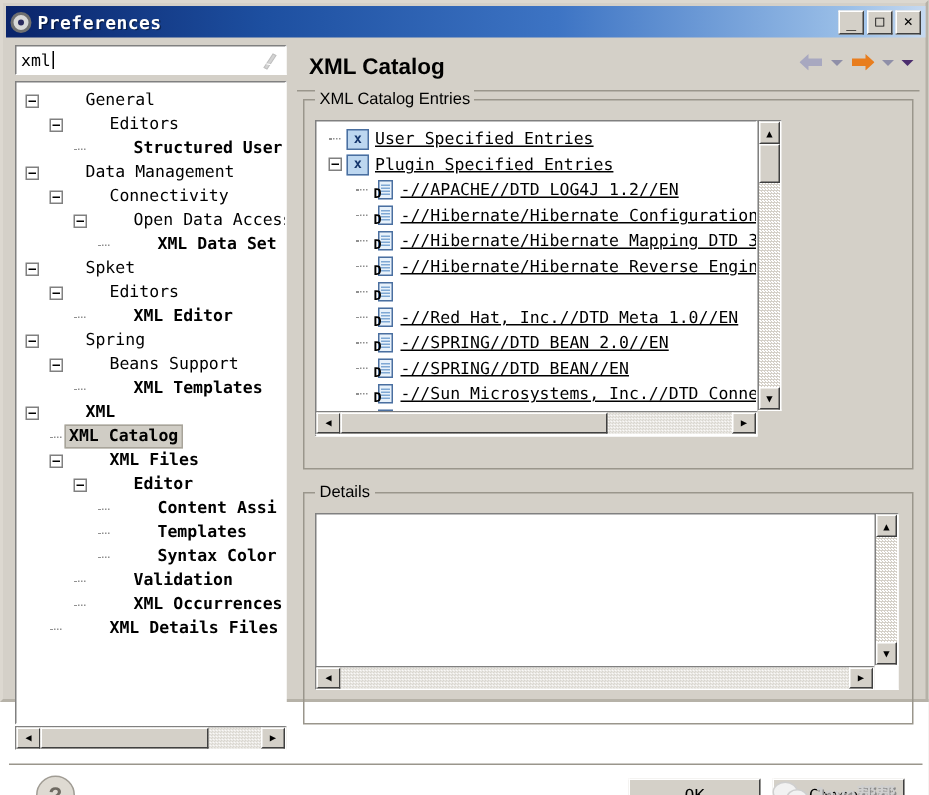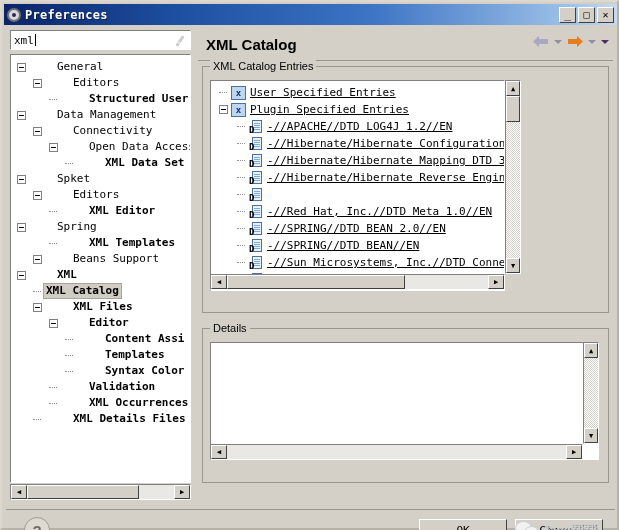--- a/index.html
+++ b/index.html
@@ -9,21 +9,21 @@
   body {
     width: 619px; height: 530px;
     font-family: "DejaVu Sans Mono", monospace;
     font-size: 11px;
     overflow: hidden;
     -webkit-font-smoothing: none;
   }
   .window {
     position: absolute;
     left: 0; top: 0;
-    width: 619px; height: 530px;
+    width: 619px; height: 468px;
     box-sizing: border-box;
     background: #d4d0c8;
     border: 2px solid #b6b2a8;
     border-top-color: #dcd8d0;
     border-left-color: #dcd8d0;
   }
 
   
   .titlebar {
     position: absolute;
@@ -551,29 +551,29 @@
             <div class="trow match">
               <div class="indent" style="width: 38px;"></div>
               <div class="dots"></div>
               <span class="tlabel">XML Editor</span>
             </div>
             <div class="trow">
               <div class="indent" style="width: 6px;"></div>
               <div class="expander"></div>
               <span class="tlabel">Spring</span>
             </div>
-            <div class="trow match">
-              <div class="indent" style="width: 38px;"></div>
-              <div class="dots"></div>
-              <span class="tlabel">XML Templates</span>
-            </div>
             <div class="trow">
               <div class="indent" style="width: 22px;"></div>
               <div class="expander"></div>
               <span class="tlabel">Beans Support</span>
+            </div>
+            <div class="trow match">
+              <div class="indent" style="width: 38px;"></div>
+              <div class="dots"></div>
+              <span class="tlabel">XML Templates</span>
             </div>
             <div class="trow match">
               <div class="indent" style="width: 6px;"></div>
               <div class="expander"></div>
               <span class="tlabel">XML</span>
             </div>
             <div class="trow match selected">
               <div class="indent" style="width: 22px;"></div>
               <div class="dots"></div>
               <span class="tlabel">XML Catalog</span>

